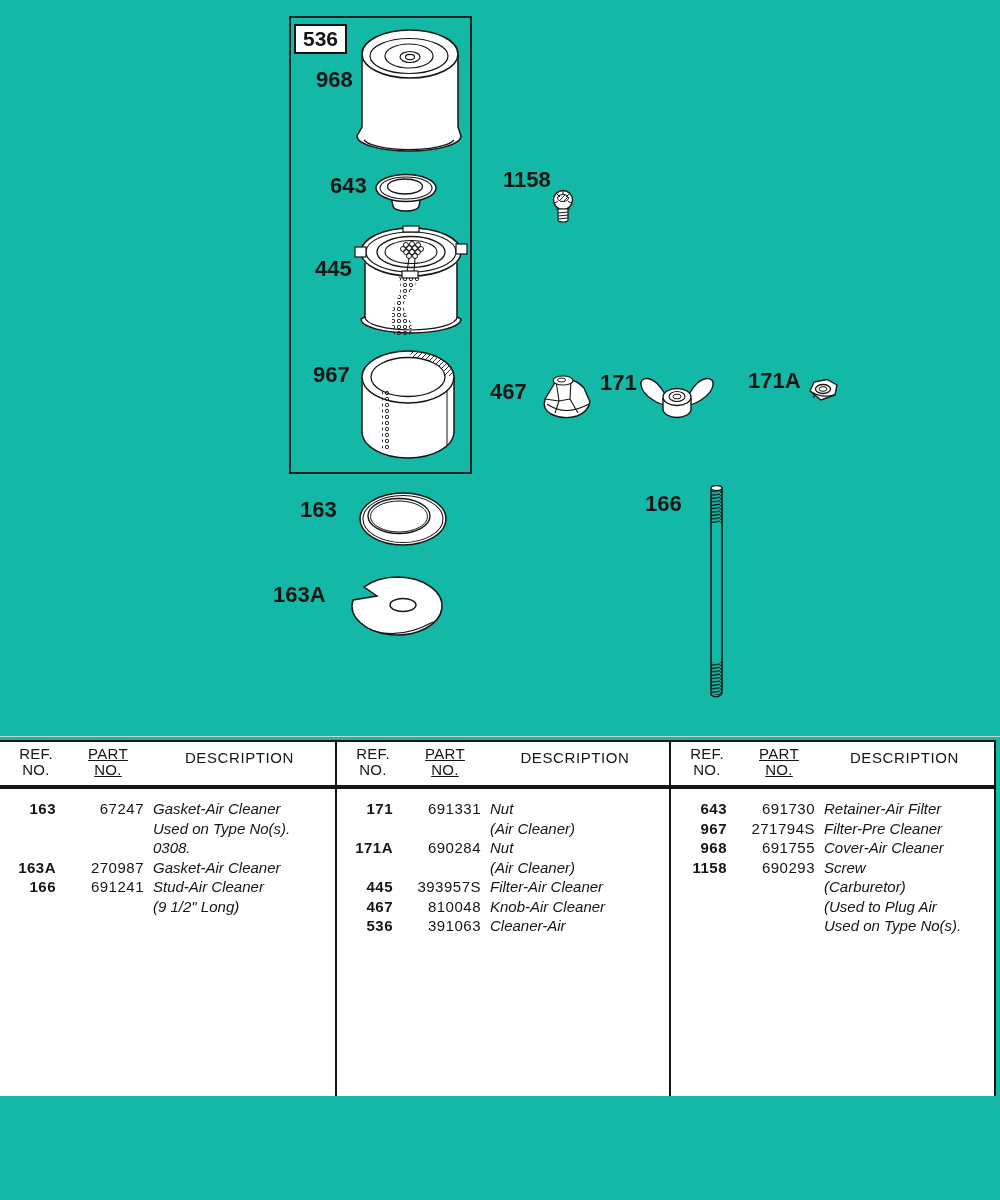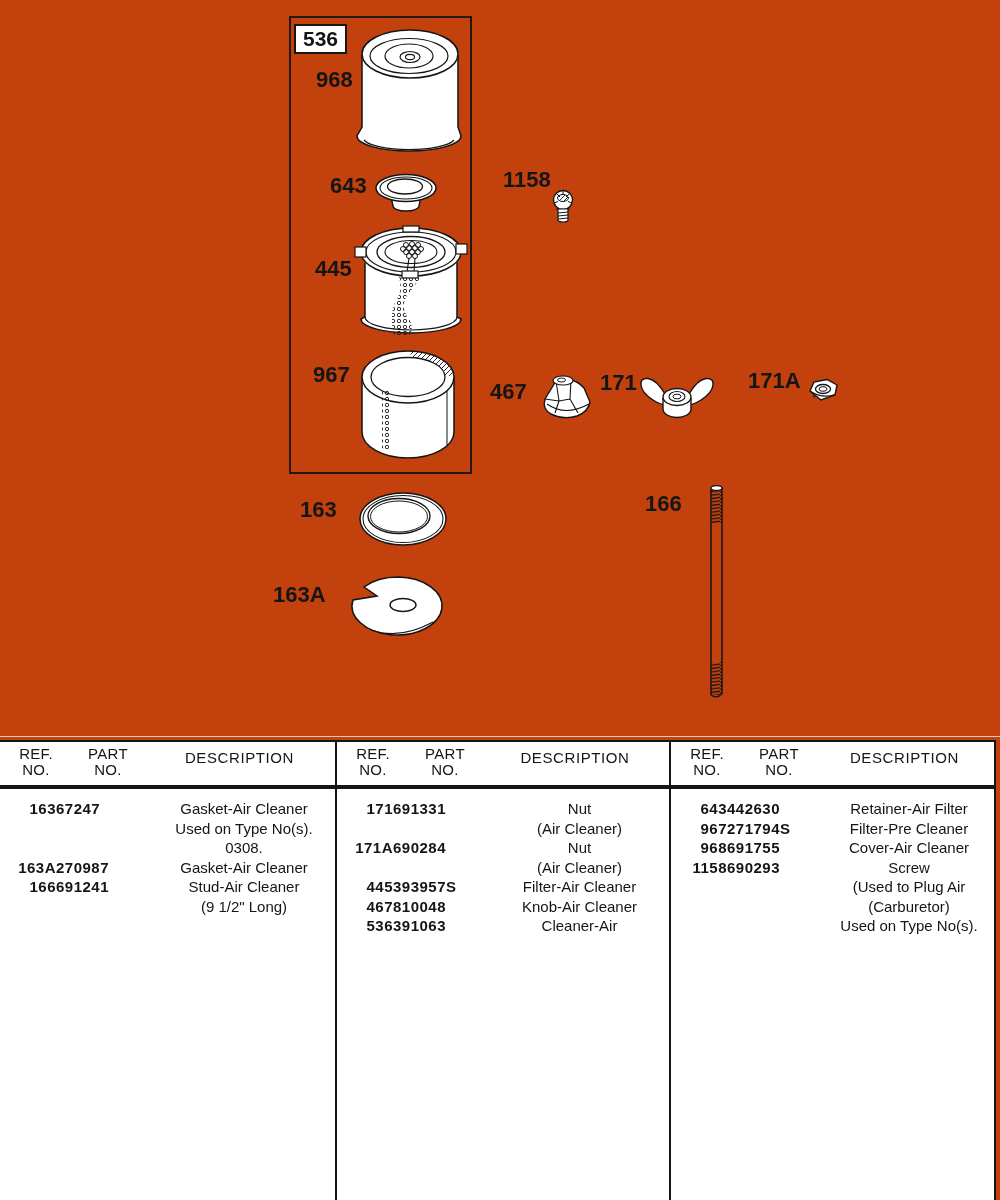--- a/index.html
+++ b/index.html
@@ -1,62 +1,62 @@
 <!DOCTYPE html>
 <html><head>
 <meta charset="utf-8">
 <style>
   html,body{margin:0;padding:0;}
   body{
     width:1000px;height:1200px;background:#ffffff;
     font-family:"Liberation Sans", sans-serif;color:#151515;
     position:relative;overflow:hidden;
   }
-  .page{position:relative;width:1000px;height:1200px;background:#c2410c;}
+  .page{position:relative;width:1000px;height:1200px;background:#14b8a6;}
 
   
   .diagram{position:absolute;left:0;top:0;width:1000px;height:740px;}
   .diagram svg{position:absolute;left:0;top:0;}
   .plabel{
     position:absolute;font-weight:bold;font-size:22px;line-height:22px;
     color:#151515;white-space:nowrap;
   }
   .frame-label{
     position:absolute;left:294px;top:24px;width:49px;height:26px;
     border:2.5px solid #151515;background:#fff;
     display:flex;align-items:center;justify-content:center;
     font-weight:bold;font-size:21px;
   }
 
   
   .scanline{position:absolute;left:0;top:736px;width:1000px;height:1px;background:#cfcfcf;}
   .hdr-left-border{position:absolute;left:0;top:740px;width:2px;height:49px;background:#151515;}
   .parts-table{
-    position:absolute;left:0;top:740px;width:996px;height:460px;
+    position:absolute;left:0;top:740px;width:996px;height:356px;
     box-sizing:border-box;border-top:2.5px solid #151515;border-right:2px solid #151515;
     display:flex;background:#fff;
   }
   .tcol{box-sizing:border-box;display:flex;flex-direction:column;}
   .tcol-1{width:335px;}
   .tcol-2{width:334px;border-left:2px solid #151515;}
   .tcol-3{flex:1;border-left:2px solid #151515;}
   .thead{
     box-sizing:border-box;height:47px;border-bottom:4px solid #151515;
     display:flex;padding-top:4px;
   }
   .th{font-size:15px;line-height:16px;text-align:center;letter-spacing:0.3px;}
   .th-ref{width:72px;}
-  .th-part{width:72px;}
+  .th-part{width:72px;text-decoration:underline;}
   .th-desc{flex:1;align-self:flex-end;padding-bottom:19px;letter-spacing:0.6px;}
   .th span{display:block;}
   .tbody{padding-top:10px;}
   .trow{display:flex;font-size:15px;line-height:19.5px;}
   .c-ref{width:56px;text-align:right;font-weight:bold;letter-spacing:0.5px;white-space:pre;}
-  .c-part{width:88px;text-align:left;font-weight:bold;letter-spacing:0.5px;white-space:pre;}
-  .c-desc{flex:1;padding-left:9px;text-align:center;white-space:pre;}
+  .c-part{width:88px;text-align:right;font-weight:normal;letter-spacing:0.5px;white-space:pre;}
+  .c-desc{flex:1;padding-left:9px;text-align:left;white-space:pre;font-style:italic;}
 </style>
 </head>
 <body>
 
 <div class="page">
 
   <div class="diagram">
     <svg width="1000" height="740" viewBox="0 0 1000 740">
       <defs>
         <pattern id="mesh" width="6" height="6" patternUnits="userSpaceOnUse">
@@ -308,47 +308,47 @@
         </div>
         <div class="th th-part">
           <span>PART</span>
           <span>NO.</span>
         </div>
         <div class="th th-desc">DESCRIPTION</div>
       </div>
       <div class="tbody">
           <div class="trow">
             <span class="c-ref">643</span>
-            <span class="c-part">442630</span>
+            <span class="c-part">691730</span>
             <span class="c-desc">Retainer-Air Filter</span>
           </div>
           <div class="trow">
             <span class="c-ref">967</span>
             <span class="c-part">271794S</span>
             <span class="c-desc">Filter-Pre Cleaner</span>
           </div>
           <div class="trow">
             <span class="c-ref">968</span>
             <span class="c-part">691755</span>
             <span class="c-desc">Cover-Air Cleaner</span>
           </div>
           <div class="trow">
             <span class="c-ref">1158</span>
             <span class="c-part">690293</span>
             <span class="c-desc">Screw</span>
           </div>
           <div class="trow">
             <span class="c-ref"></span>
             <span class="c-part"></span>
+            <span class="c-desc">(Carburetor)</span>
+          </div>
+          <div class="trow">
+            <span class="c-ref"></span>
+            <span class="c-part"></span>
             <span class="c-desc">(Used to Plug Air</span>
-          </div>
-          <div class="trow">
-            <span class="c-ref"></span>
-            <span class="c-part"></span>
-            <span class="c-desc">(Carburetor)</span>
           </div>
           <div class="trow">
             <span class="c-ref"></span>
             <span class="c-part"></span>
             <span class="c-desc">Used on Type No(s).</span>
           </div>
         </div>
     </div>
 
   </div>

